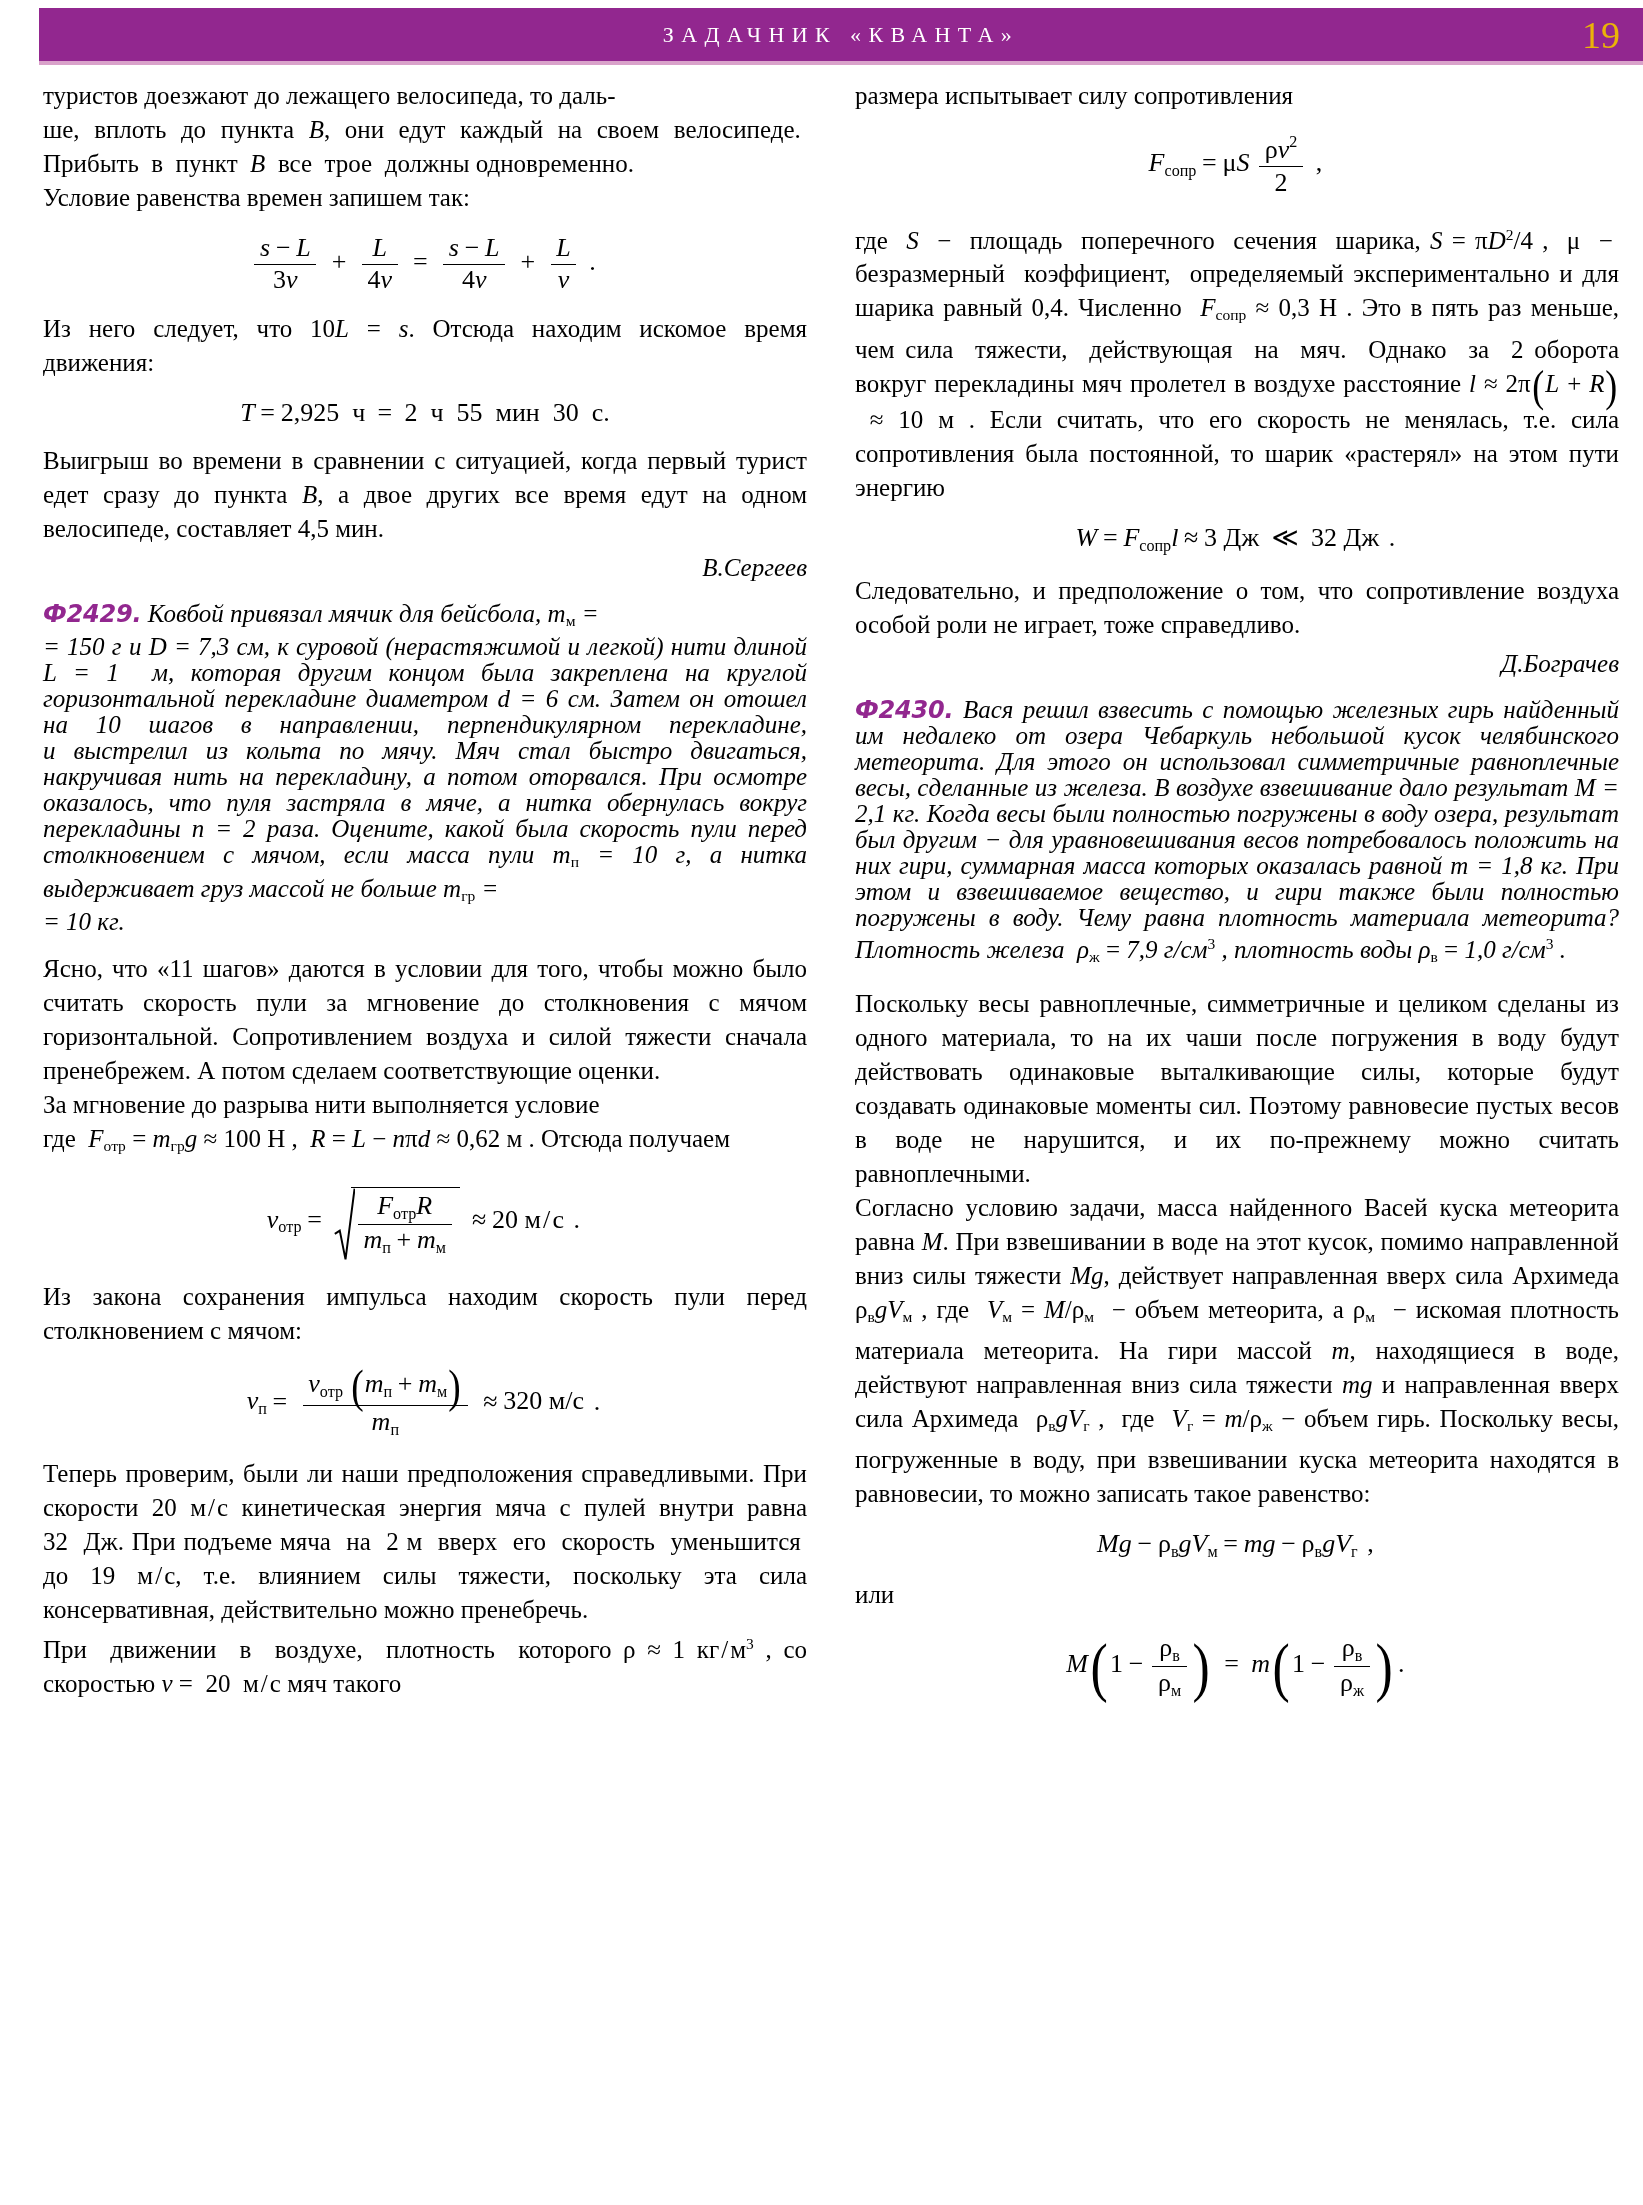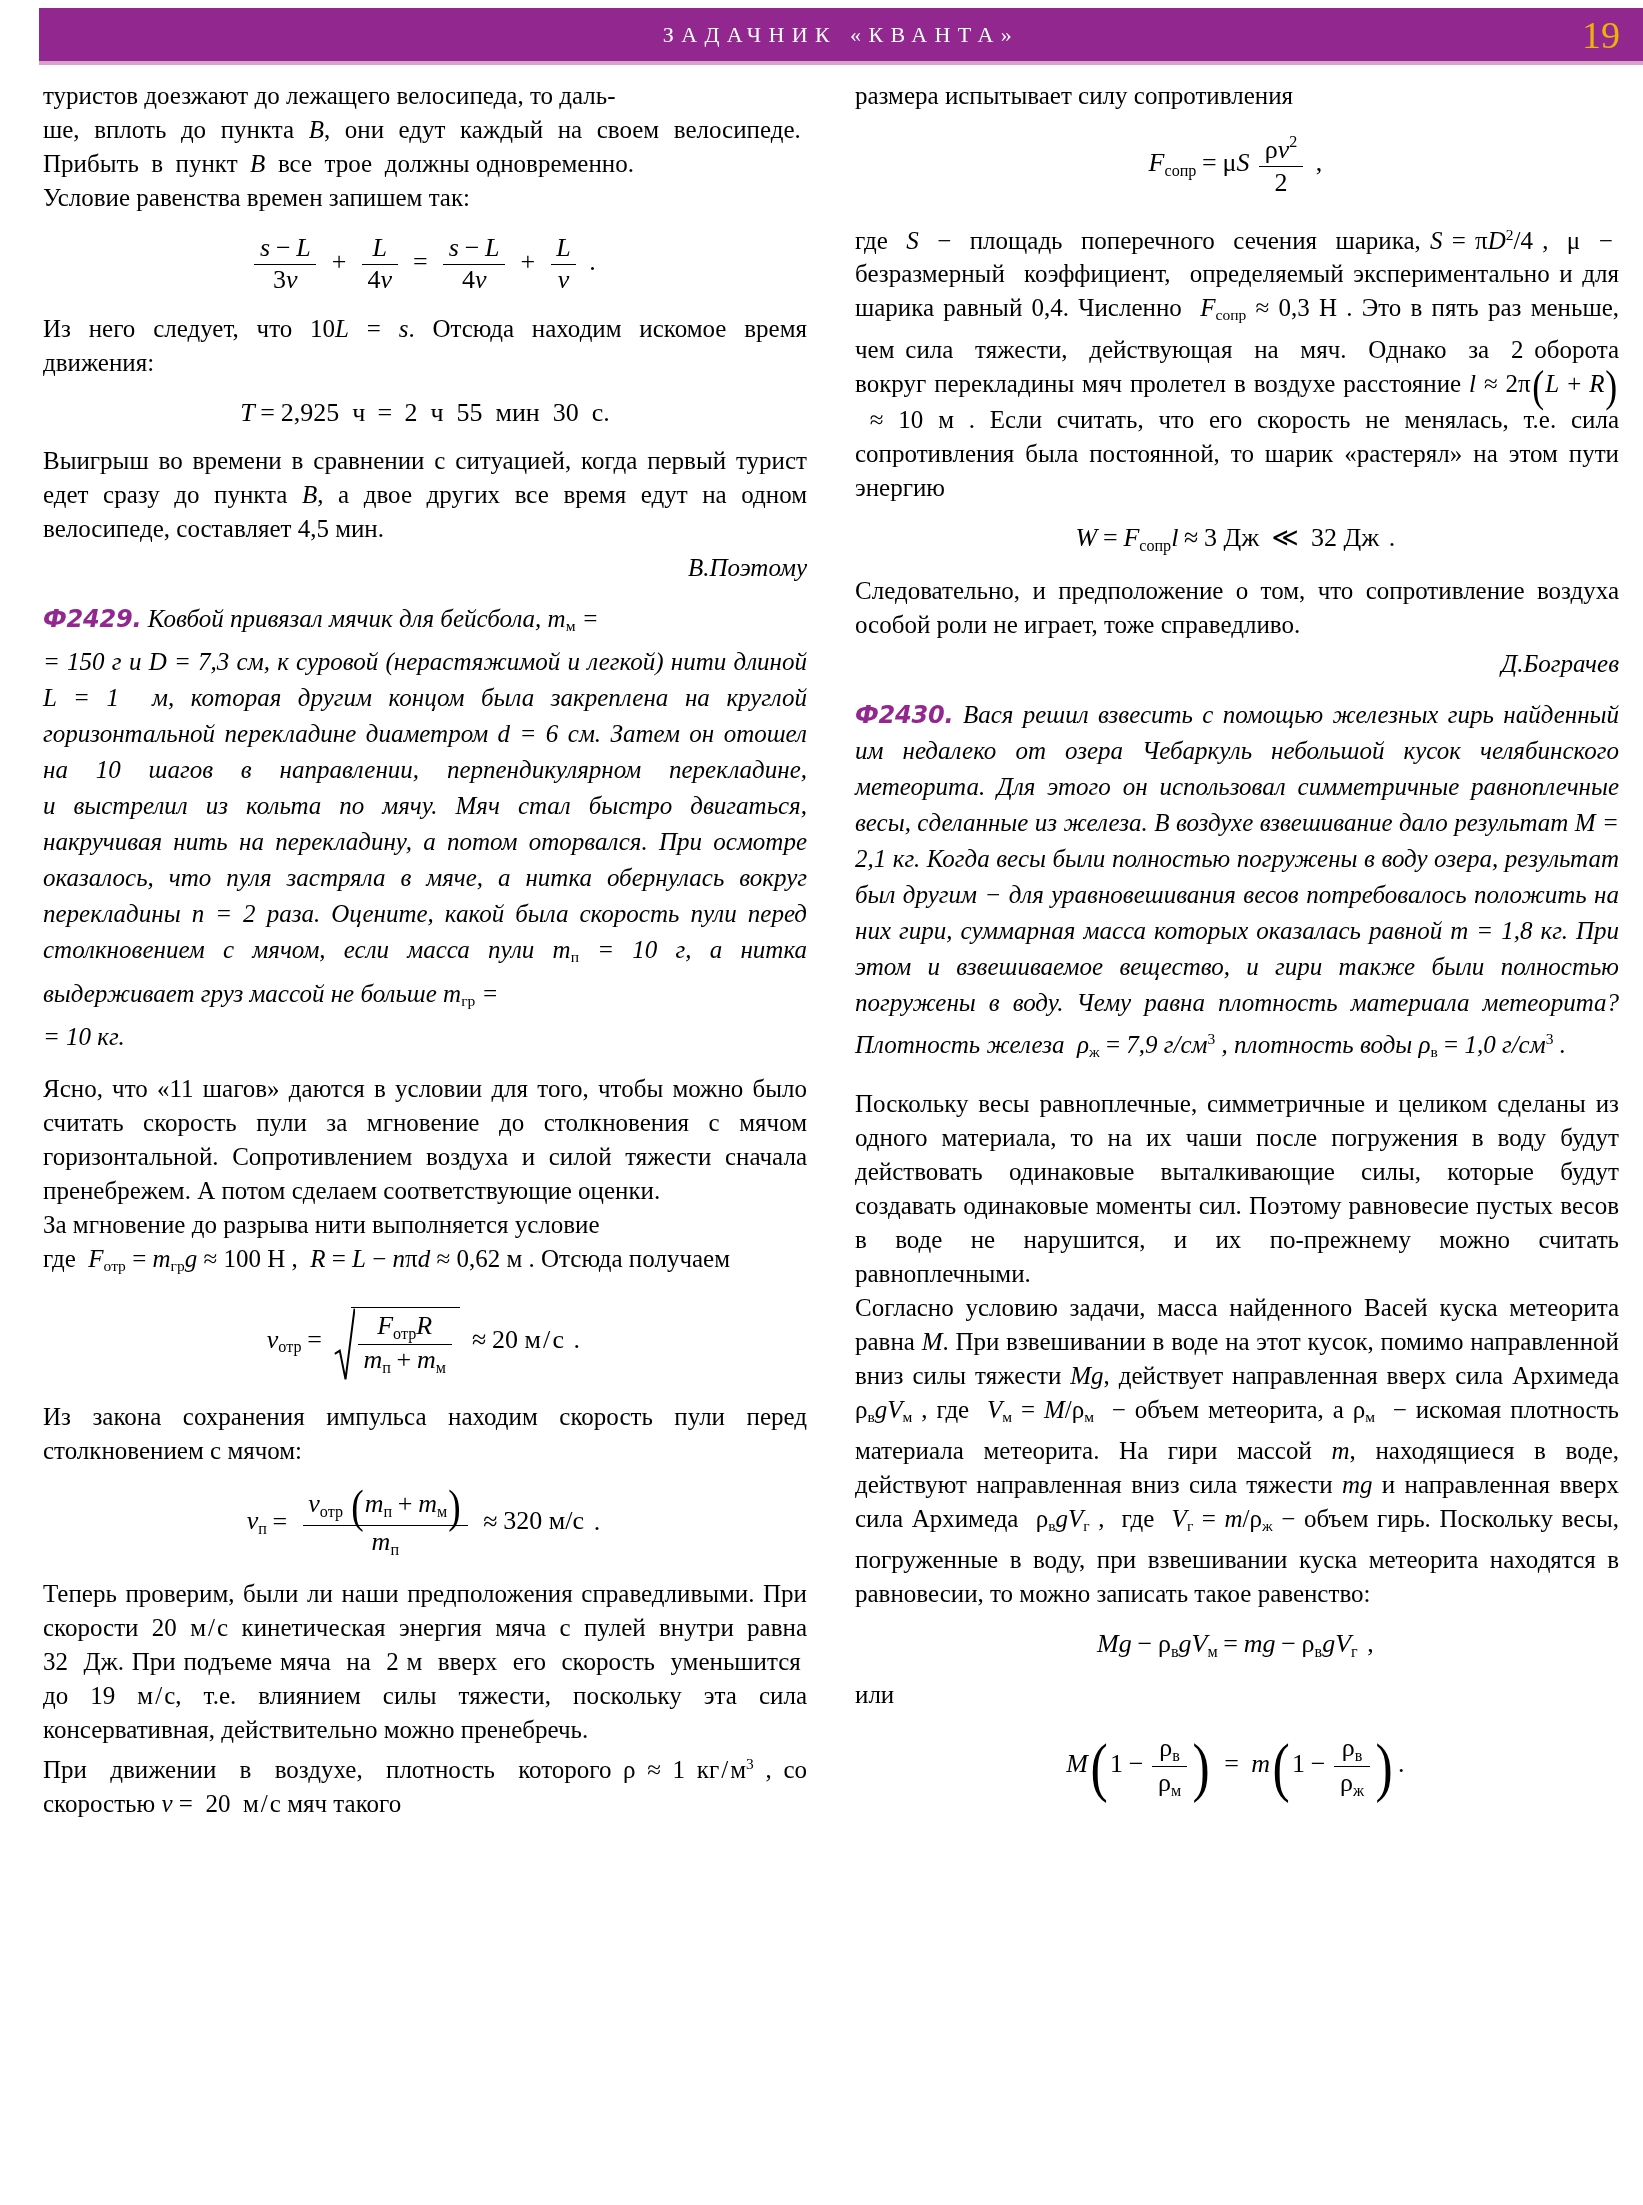--- a/index.html
+++ b/index.html
@@ -87,21 +87,21 @@
   .prob-label {
     font-family: "DejaVu Sans", "Liberation Sans", sans-serif;
     font-weight: bold;
     color: #92278f;
     font-size: 24px;
     letter-spacing: -0.2px;
   }
   .italic-block {
     font-style: italic;
     font-size: 25px;
-    line-height: 36px;
+    line-height: 26px;
     text-align: justify;
   }
   .sig {
     text-align: right;
     font-style: italic;
     font-size: 25px;
     margin-top: 5px;
   }
 
   
@@ -198,21 +198,21 @@
     </div>
 
     <p class="para">Из него следует, что 10<span class="mi">L</span> = <span class="mi">s</span>. Отсюда находим искомое время движения:</p>
 
     <div class="eq" style="margin:20px 0 18px 0;">
       <span class="mi">T</span><span class="op">=</span><span class="mnum">2,925</span>&nbsp;&nbsp;ч&nbsp;<span class="op">=</span>&nbsp;2&nbsp;&nbsp;ч&nbsp;&nbsp;55&nbsp;&nbsp;мин&nbsp;&nbsp;30&nbsp;&nbsp;с.
     </div>
 
     <p class="para">Выигрыш во времени в сравнении с ситуацией, когда первый турист едет сразу до пункта <span class="mi">B</span>, а двое других все время едут на одном велосипеде, составляет 4,5&nbsp;мин.</p>
 
-    <div class="sig">В.Поэтому</div>
+    <div class="sig">В.Сергеев</div>
 
     <div class="gap"></div>
 
     <div class="italic-block">
       <span class="prob-label">Ф2429.</span>
       <span> Ковбой привязал мячик для бейсбола, <span style="font-style:italic">m</span><sub class="rm">м</sub> = <br>= 150&nbsp;г&nbsp;и&nbsp;<span style="font-style:italic">D</span> = 7,3&nbsp;см, к&nbsp;суровой&nbsp;(нерастяжимой и легкой)&nbsp;нити длиной <span style="font-style:italic">L</span> = 1&nbsp;&nbsp;м, которая другим концом была закреплена на круглой горизонтальной перекладине диаметром <span style="font-style:italic">d</span> = 6&nbsp;см. Затем он отошел на 10 шагов в направлении, перпендикулярном перекладине, и&nbsp;выстрелил из кольта по мячу. Мяч стал быстро двигаться, накручивая нить на перекладину, а&nbsp;потом оторвался. При осмотре оказалось, что пуля застряла в мяче, а нитка обернулась вокруг перекладины <span style="font-style:italic">n</span> = 2 раза. Оцените, какой была скорость пули перед столкновением с мячом, если масса пули <span style="font-style:italic">m</span><sub class="rm">п</sub> = 10&nbsp;г, а нитка выдерживает груз массой не больше <span style="font-style:italic">m</span><sub class="rm">гр</sub> = <br>= 10 кг.</span>
     </div>
 
     <div class="gap"></div>
 

